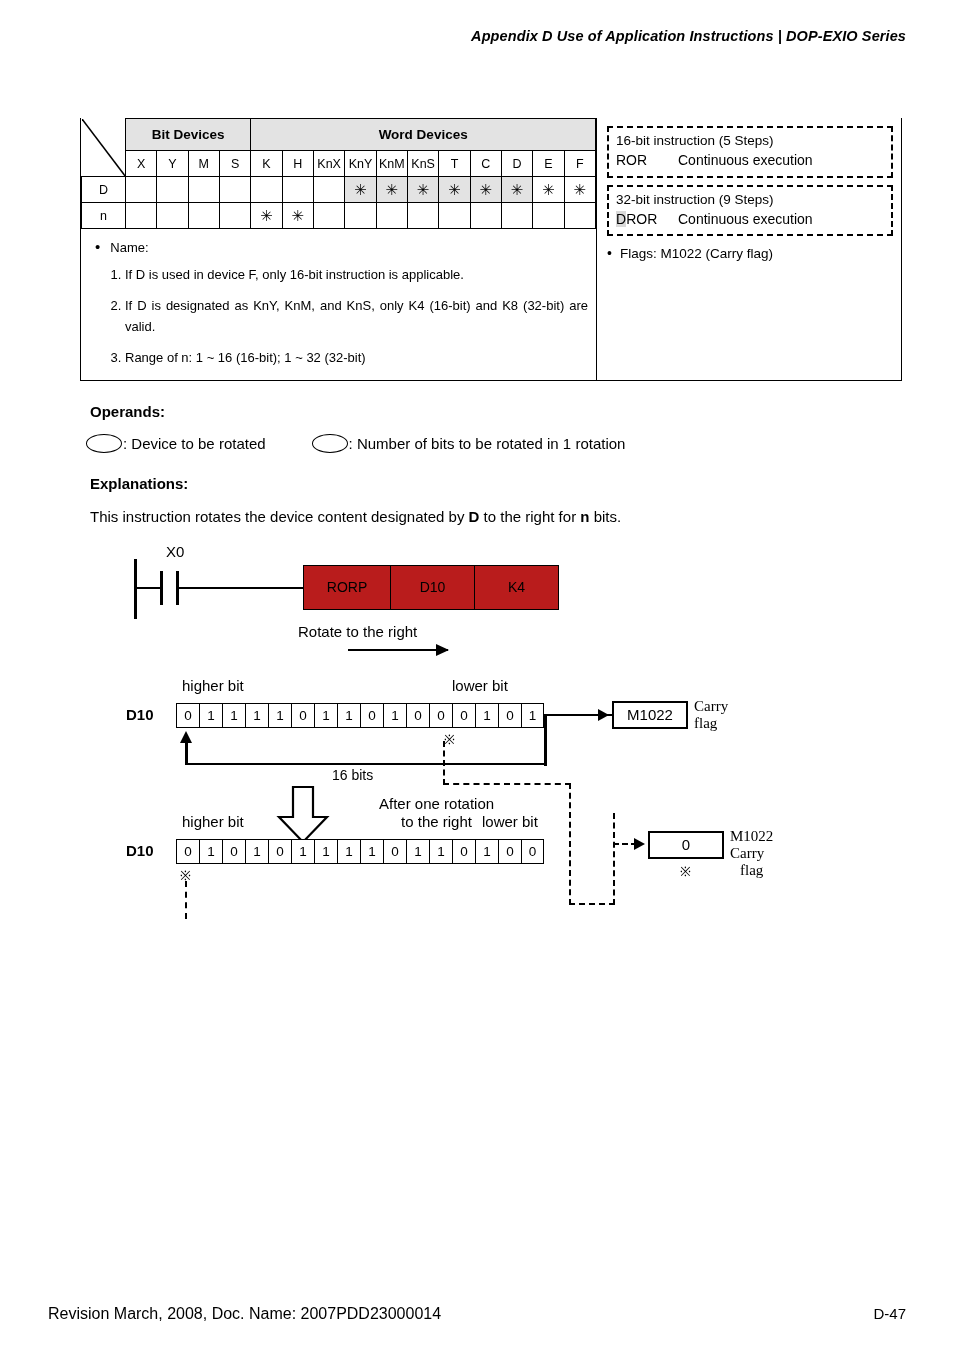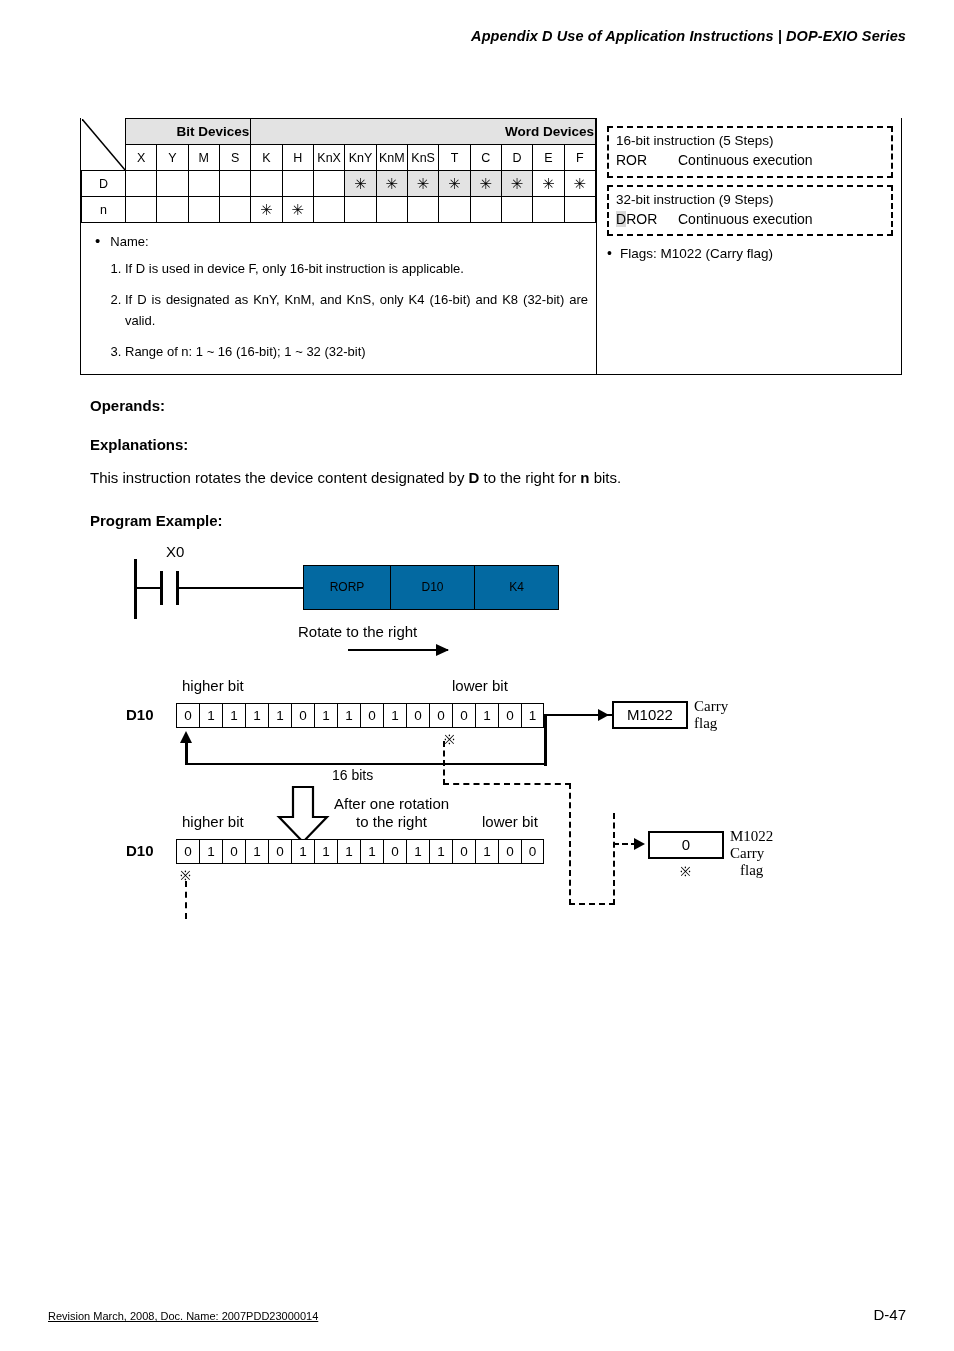--- a/index.html
+++ b/index.html
@@ -18,21 +18,21 @@
     position: absolute; top: 28px; left: 0; width: 954px;
     text-align: right; padding-right: 48px;
     font-size: 14.5px; font-weight: bold; font-style: italic;
     letter-spacing: .1px;
   }
   .page-footer {
     position: absolute; bottom: 28px; left: 0; width: 954px;
     padding: 0 48px;
     display: flex; justify-content: space-between; align-items: baseline;
   }
-  .footer-left { font-size: 11px; text-decoration: underline; }
+  .footer-left { font-size: 16px; }
   .footer-right { font-size: 15px; }
 
   
   .content { position: absolute; left: 80px; top: 118px; width: 822px; }
 
   
   table.summary { border-collapse: collapse; width: 822px; table-layout: fixed; }
   table.summary td, table.summary th { border: 1.5px solid #000; padding: 0; }
   .sum-head { height: 33px; text-align: center; font-weight: bold; font-size: 15px; }
   .sum-row { height: 33px; }
@@ -52,21 +52,21 @@
   .oval { width: 36px; height: 19px; border: 1.6px solid #000; border-radius: 50%; background:#fff; }
   .func-cell { padding-left: 10px !important; font-size: 15px; }
 
   
   .devblock { display: flex; width: 822px; border: 1.5px solid #000; border-top: none; }
   .devleft { width: 516px; border-right: 1.5px solid #000; }
   .devright { width: 304px; padding: 8px 8px 6px 10px; }
 
   table.devices { border-collapse: collapse; width: 100%; table-layout: fixed; }
   table.devices td { border: 1px solid #000; text-align: center; font-size: 12.5px; height: 26px; }
-  table.devices td.hdr { background: #e3e3e3; font-weight: bold; font-size: 13.5px; height: 26px; text-align: right; }
+  table.devices td.hdr { background: #e3e3e3; font-weight: bold; font-size: 13.5px; height: 32px; }
   table.devices td.corner { border-top: none; border-left: none; position: relative; overflow: hidden; }
   table.devices td.corner .slash {
     position: absolute; left: 0; top: 0; width: 100%; height: 100%;
   }
   td.rowlbl { font-size: 13.5px; border-left: none; }
   td.star { font-size: 15px; }
   td.star.shade { background: #e3e3e3; }
   .starmark { font-size: 15px; line-height: 1; }
 
   .notes { padding: 10px 8px 10px 14px; font-size: 13px; }
@@ -97,21 +97,21 @@
   .figure { position: relative; width: 822px; height: 380px; margin-top: 16px; }
 
   .ladder { position: absolute; left: 48px; top: 0; }
   .lad-label { position: absolute; left: 38px; top: -2px; font-size: 15px; }
   .lad-rail { position: absolute; left: 6px; top: 14px; width: 2.5px; height: 60px; background: #000; }
   .lad-wire1 { position: absolute; left: 8px; top: 42px; width: 24px; height: 2.5px; background: #000; }
   .lad-c1 { position: absolute; left: 32px; top: 26px; width: 2.5px; height: 34px; background: #000; }
   .lad-c2 { position: absolute; left: 48px; top: 26px; width: 2.5px; height: 34px; background: #000; }
   .lad-wire2 { position: absolute; left: 50px; top: 42px; width: 125px; height: 2.5px; background: #000; }
   .lad-boxes { position: absolute; left: 175px; top: 20px; display: flex; }
-  .lad-box { border: 1.5px solid #000; height: 45px; display: flex; align-items: center; justify-content: center; font-size: 12px; background: #0369a1; }
+  .lad-box { border: 1.5px solid #000; height: 45px; display: flex; align-items: center; justify-content: center; font-size: 14px; background: #b91c1c; }
   .lad-box.b1 { width: 88px; }
   .lad-box.b2 { width: 84px; border-left: none; }
   .lad-box.b3 { width: 84px; border-left: none; }
 
   .rot-label { position: absolute; left: 218px; top: 78px; font-size: 15px; }
   .rot-arrow { position: absolute; left: 268px; top: 104px; width: 100px; height: 2.5px; background: #000; }
   .rot-arrow::after {
     content: ""; position: absolute; right: -1px; top: -5px;
     border-left: 13px solid #000; border-top: 6.5px solid transparent; border-bottom: 6.5px solid transparent;
   }
@@ -135,21 +135,21 @@
 
   .refmark { position: absolute; font-size: 13px; line-height: 1; }
 
   .arrowhead-r { position: absolute; width: 0; height: 0;
     border-left: 11px solid #000; border-top: 6px solid transparent; border-bottom: 6px solid transparent; }
   .arrowhead-u { position: absolute; width: 0; height: 0;
     border-bottom: 12px solid #000; border-left: 6.5px solid transparent; border-right: 6.5px solid transparent; }
 
   .fatarrow { position: absolute; }
   .bits-label { position: absolute; font-size: 14px; }
-  .afterrot { position: absolute; font-size: 15px; line-height: 1.25; }
+  .afterrot { position: absolute; font-size: 15px; line-height: 1.25; margin-left: 45px; }
 </style>
 </head>
 <body>
 
 <div class="page-header">
   <span>Appendix D Use of Application Instructions | DOP-EXIO Series</span>
 </div>
 
 <div class="content">
 
@@ -259,27 +259,33 @@
         </div>
       </div>
       <div class="flags">
         <span class="bullet">•</span>
         <span>Flags: M1022 (Carry flag)</span>
       </div>
     </div>
   </div>
 
   <div class="sec-head">Operands:</div>
+  <div class="operand-legend">
+    <span class="oval"></span>
+    <span>: Device to be rotated</span>
+    <span class="legend-gap"></span>
+    <span class="oval"></span>
+    <span>: Number of bits to be rotated in 1 rotation</span>
+  </div>
 
   <div class="sec-head">Explanations:</div>
   <div class="para">
     <span id="expl-text">This instruction rotates the device content designated by <b>D</b> to the right for <b>n</b> bits.</span>
   </div>
 
-  <div class="sec-head">Program Example:</div>
   <div class="para">
   </div>
 
   <div class="figure">
 
     <div class="ladder">
       <div class="lad-label">X0</div>
       <div class="lad-rail"></div>
       <div class="lad-wire1"></div>
       <div class="lad-c1"></div>

